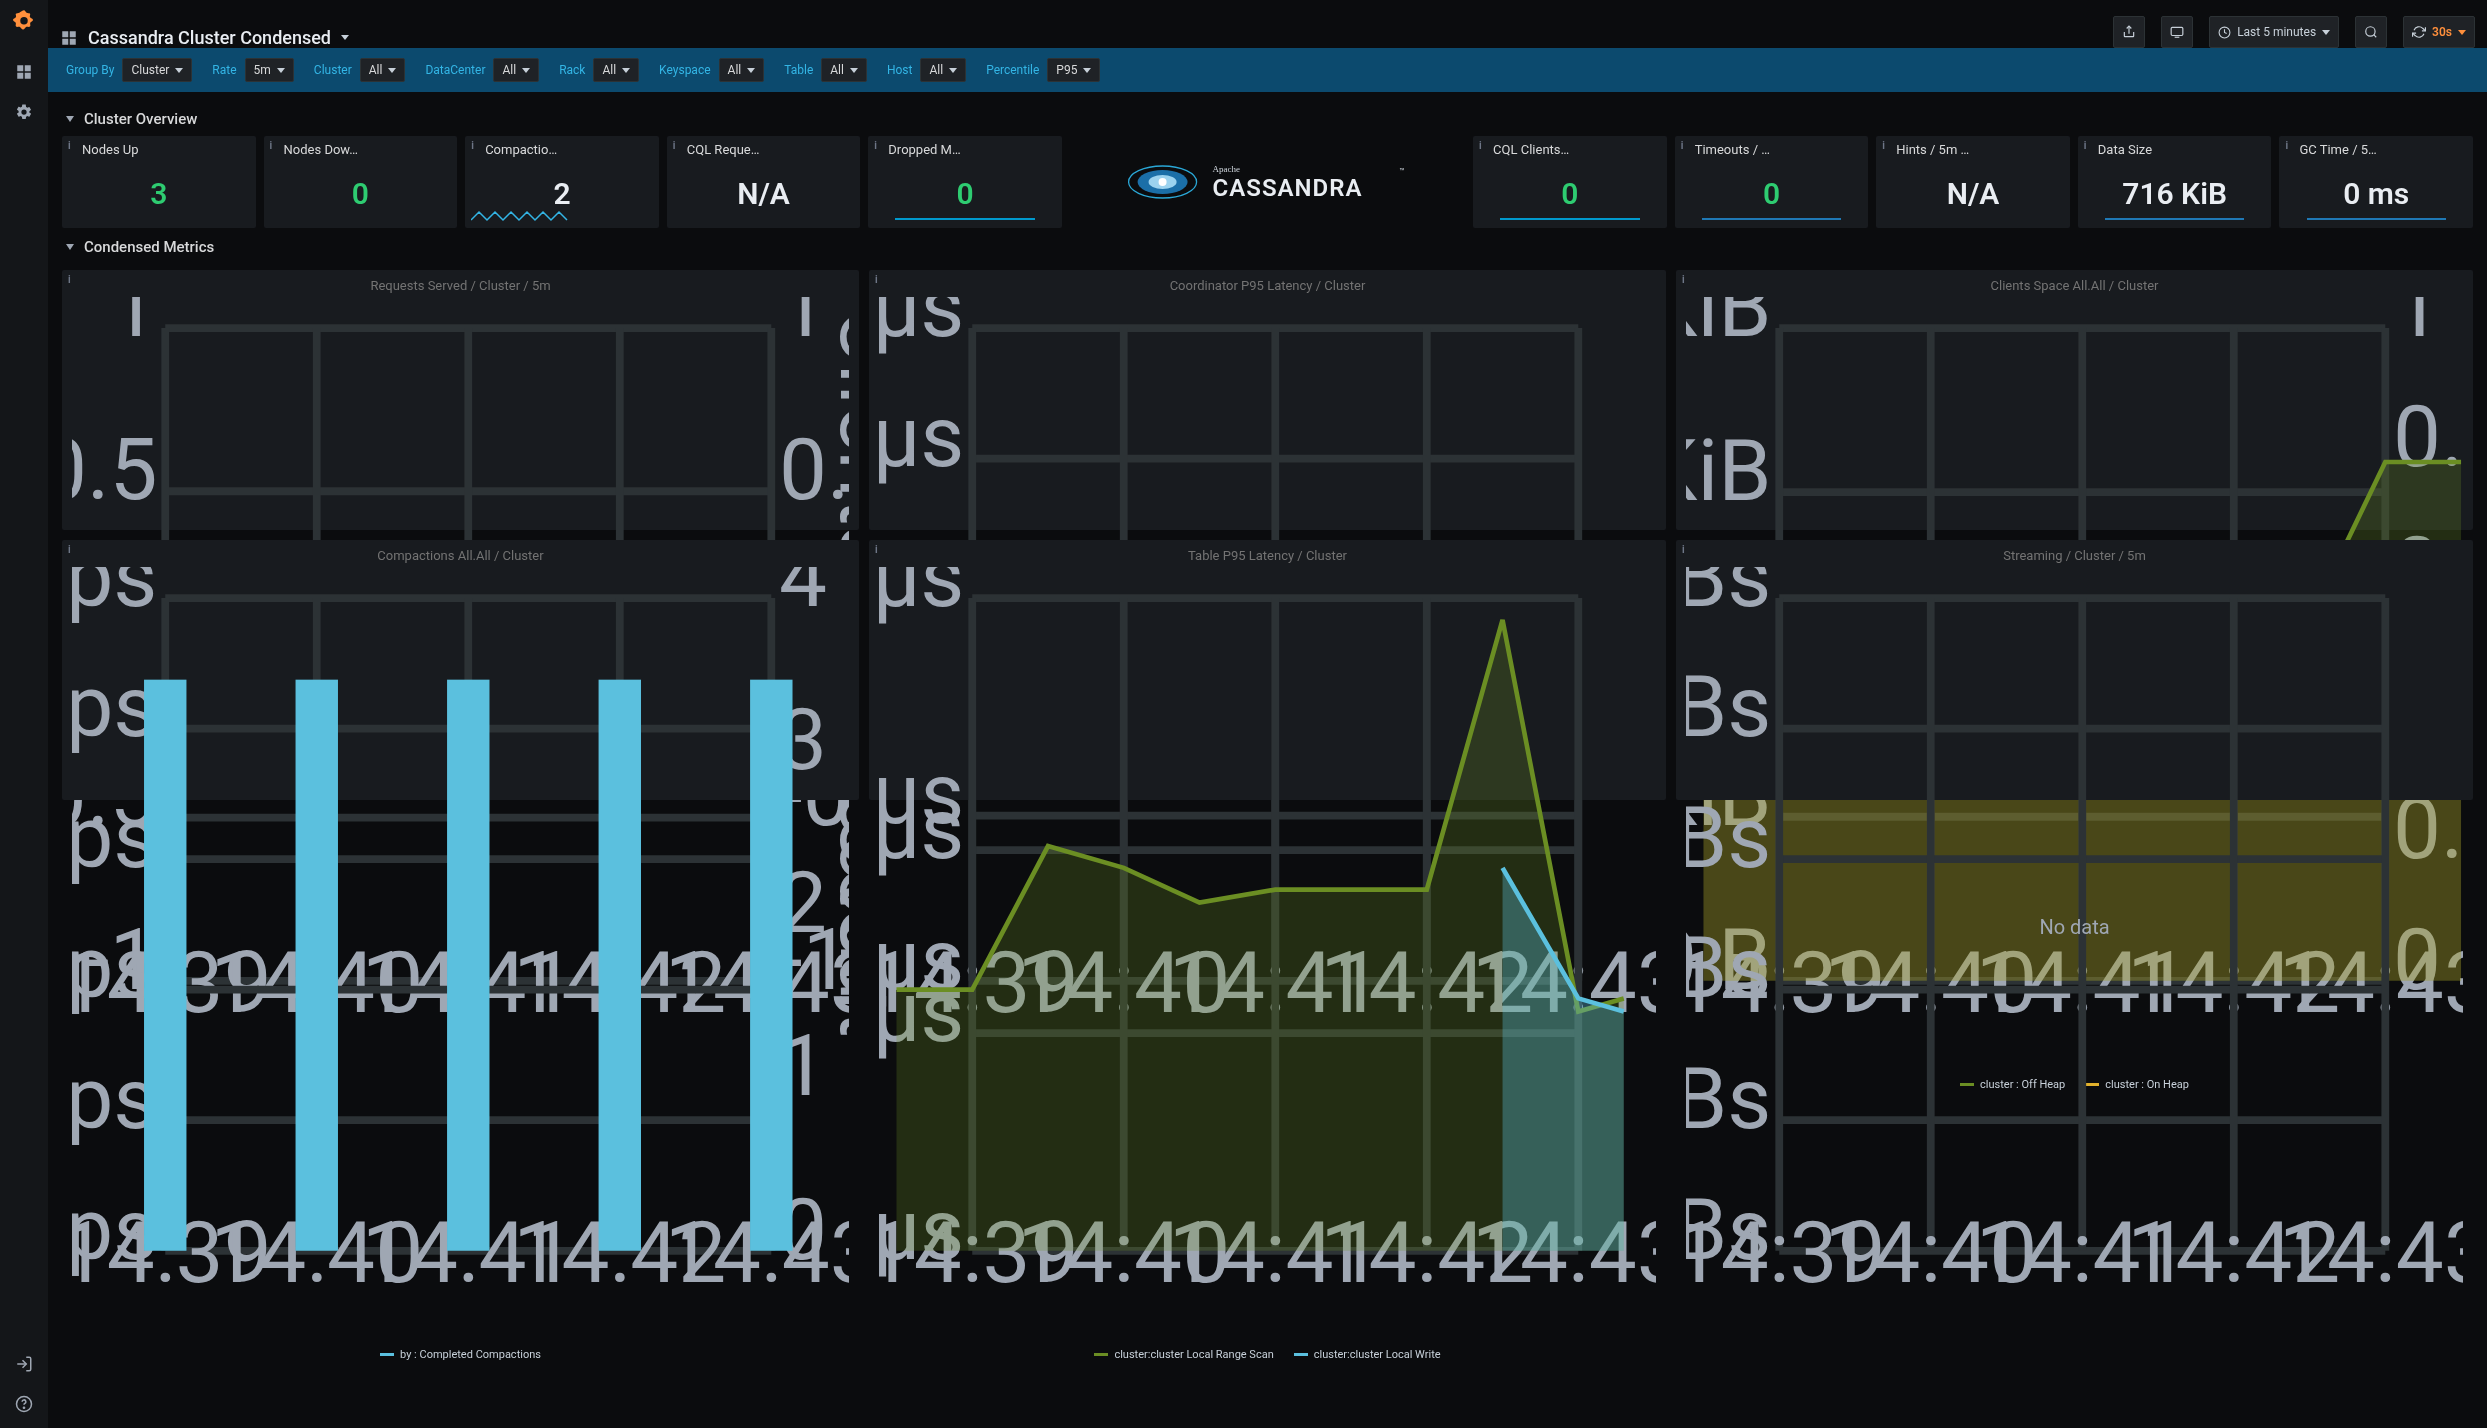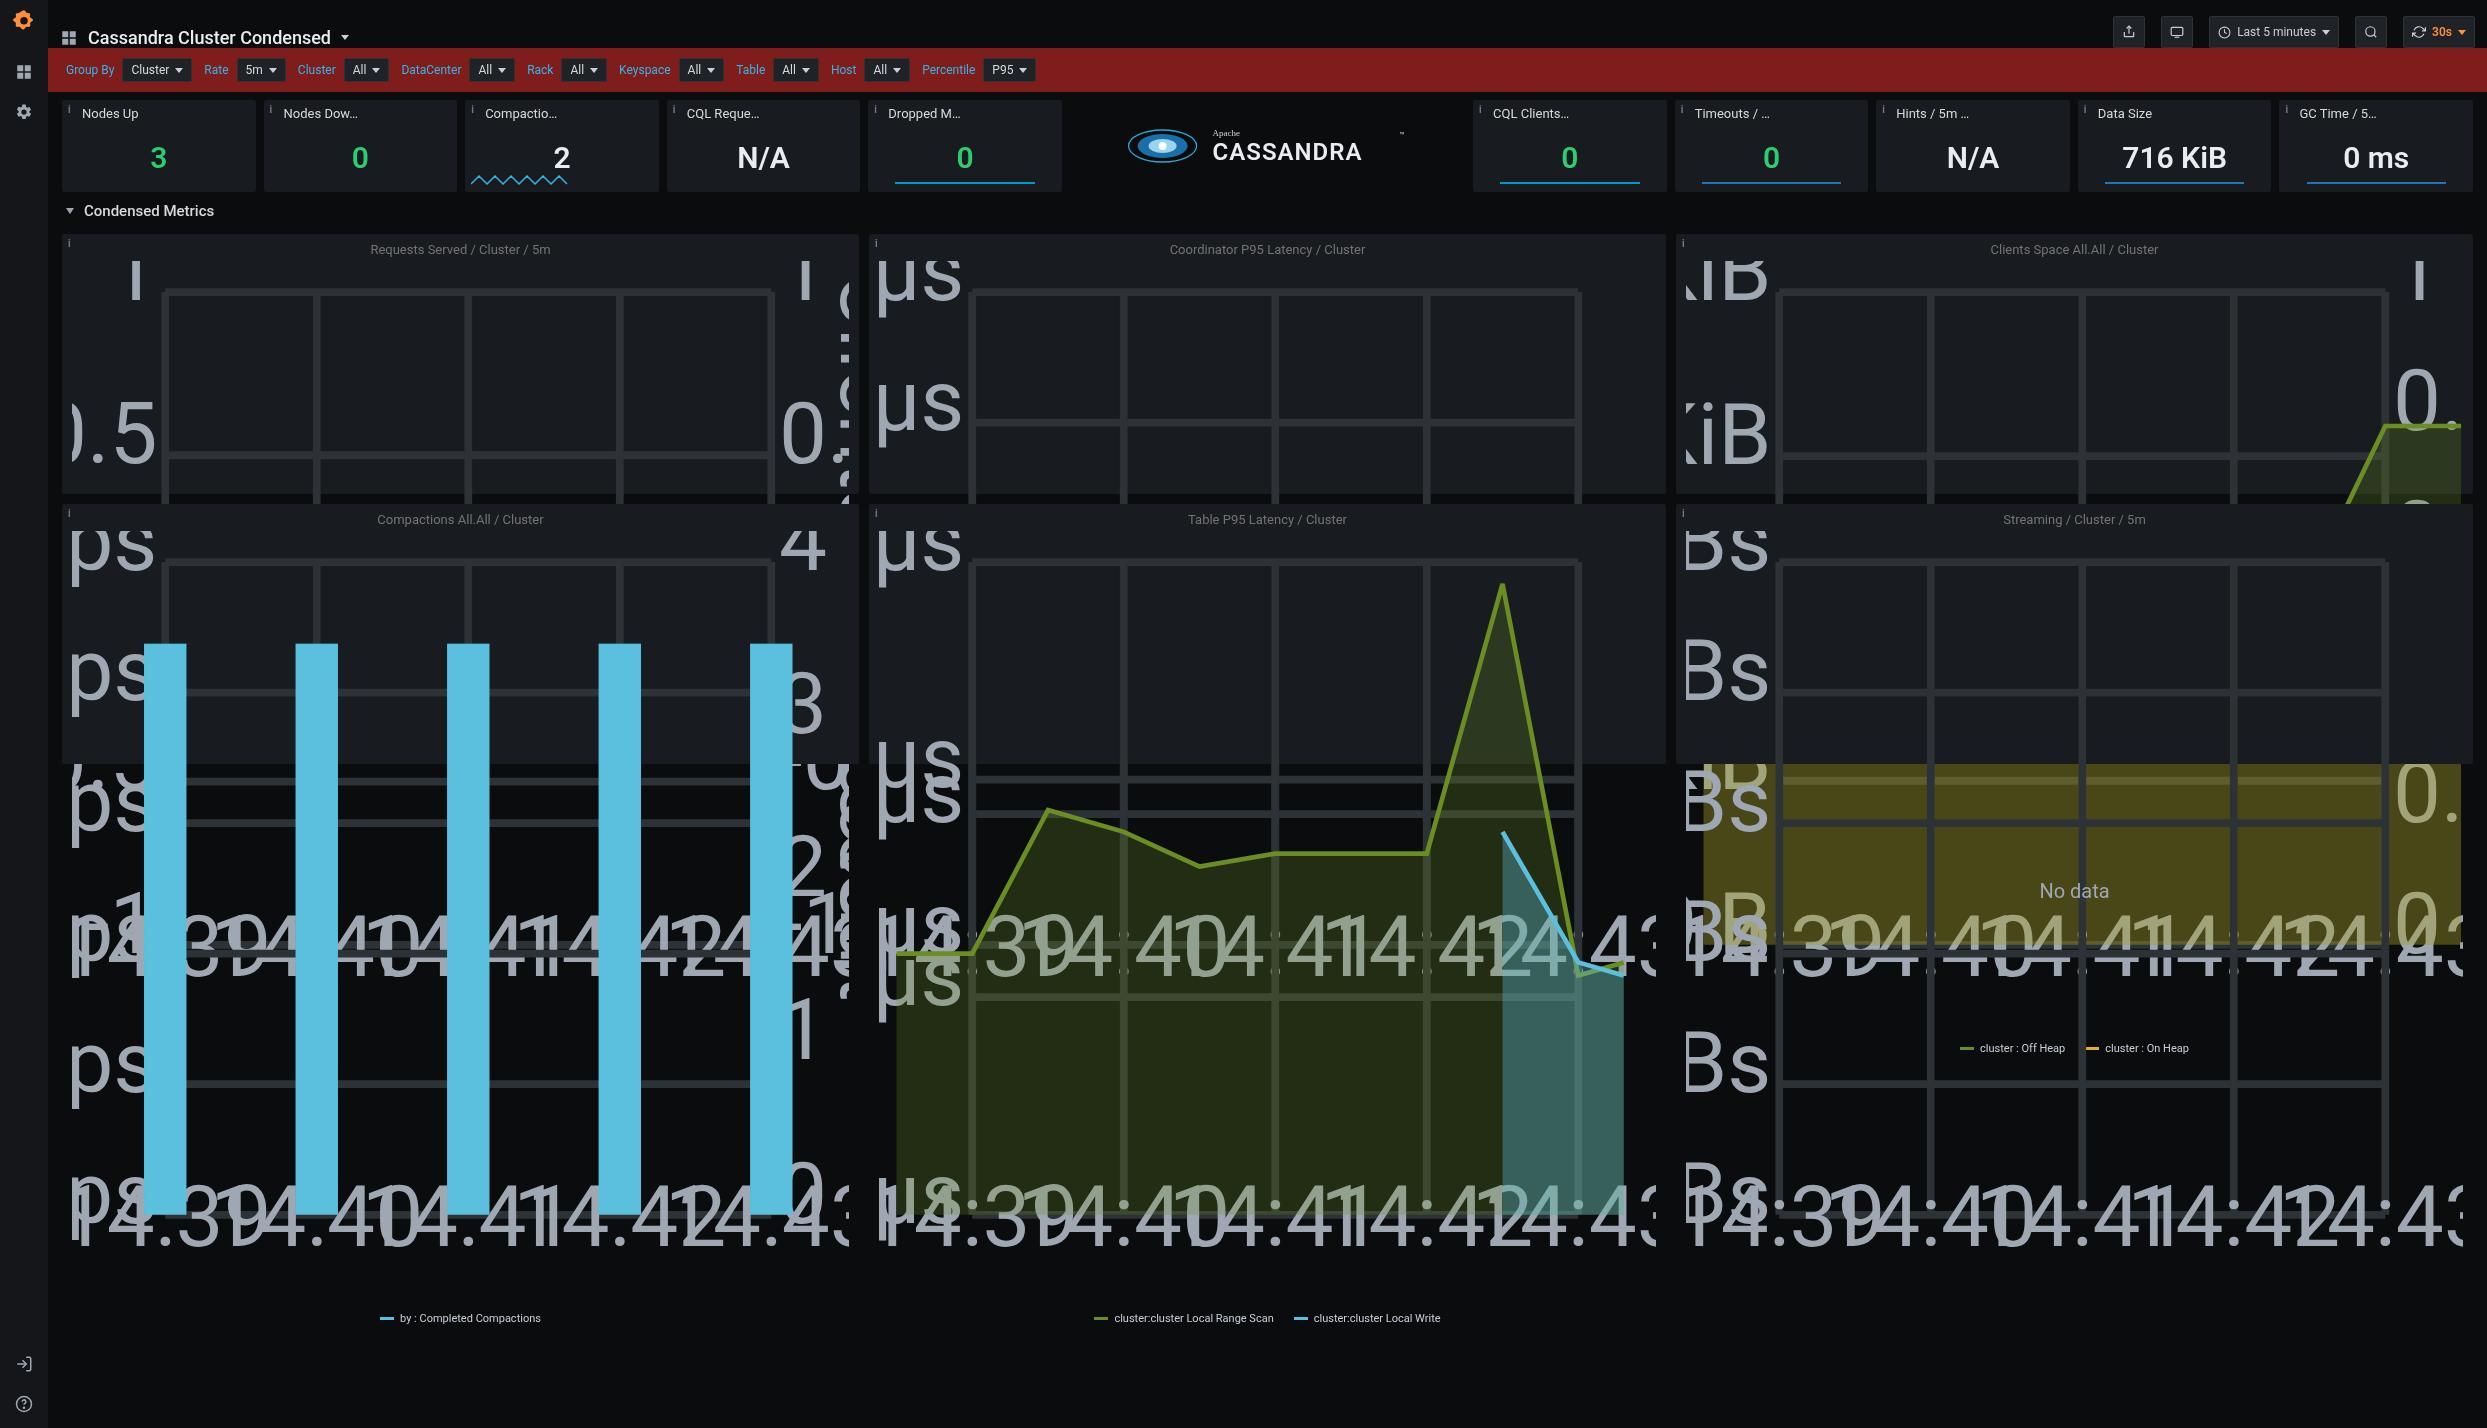--- a/index.html
+++ b/index.html
@@ -14,21 +14,21 @@
 
 
 .topbar { position: fixed; left: 48px; right: 0; top: 0; height: 48px; background: #0b0c0e; display: flex; align-items: flex-end; padding: 0 12px; z-index: 90; }
 .topbar .title-block { display: flex; align-items: center; gap: 10px; font-size: 18px; font-weight: 500; color: #e9edf2; }
 .topbar .title-block .grid-icon { color: #9fa7b3; }
 .topbar .right { margin-left: auto; display: flex; align-items: center; gap: 16px; }
 .tb-btn { height: 32px; min-width: 32px; padding: 0 8px; background: #1f2226; border: 1px solid #2c3235; border-radius: 2px; display: inline-flex; align-items: center; justify-content: center; gap: 6px; color: #c7d0d9; cursor: pointer; font-size: 12px; }
 .tb-btn .accent { color: #ff8f3c; font-weight: 600; }
 
 
-.filters { position: fixed; left: 48px; right: 0; top: 48px; padding: 10px 18px; display: flex; flex-wrap: wrap; gap: 12px; align-items: flex-start; background: #7f1d1d; z-index: 80; }
+.filters { position: fixed; left: 48px; right: 0; top: 48px; padding: 10px 18px; display: flex; flex-wrap: wrap; gap: 20px; align-items: flex-start; background: #0c4a6e; z-index: 80; }
 .filter { display: flex; align-items: center; gap: 8px; }
 .filter-label { color: #33b5e5; font-size: 12px; }
 .filter-select { background: #1f2226; border: 1px solid #2c3235; border-radius: 2px; padding: 4px 8px; color: #d8d9da; font-size: 12px; display: inline-flex; align-items: center; gap: 6px; cursor: pointer; }
 .caret { width: 0; height: 0; border-left: 4px solid transparent; border-right: 4px solid transparent; border-top: 5px solid #c7d0d9; display: inline-block; }
 
 
 .main { position: absolute; left: 48px; right: 0; top: 100px; bottom: 0; overflow: auto; padding: 0 14px 20px 14px; }
 
 .row-header { display: flex; align-items: center; gap: 8px; padding: 10px 4px 8px 4px; font-size: 15px; font-weight: 500; color: #d8d9da; cursor: pointer; }
 .row-header .chev { width: 0; height: 0; border-left: 4px solid transparent; border-right: 4px solid transparent; border-top: 6px solid #9fa7b3; margin-right: 2px; }
@@ -186,20 +186,24 @@
       <span class="filter-select">All <span class="caret"></span></span>
     </div>
     <div class="filter">
       <span class="filter-label">Percentile</span>
       <span class="filter-select">P95 <span class="caret"></span></span>
     </div>
   </div>
 
 <div class="main">
 
+  <div class="row-header">
+    <span class="chev"></span>
+    <span>Cluster Overview</span>
+  </div>
 
   <div class="overview" id="overview">
       <div class="tile">
         <span class="info">i</span>
         <div class="t-title">Nodes Up</div>
         <div class="t-val" style="color:#2ecc71">3</div>
       </div>
       <div class="tile">
         <span class="info">i</span>
         <div class="t-title">Nodes Dow…</div>

